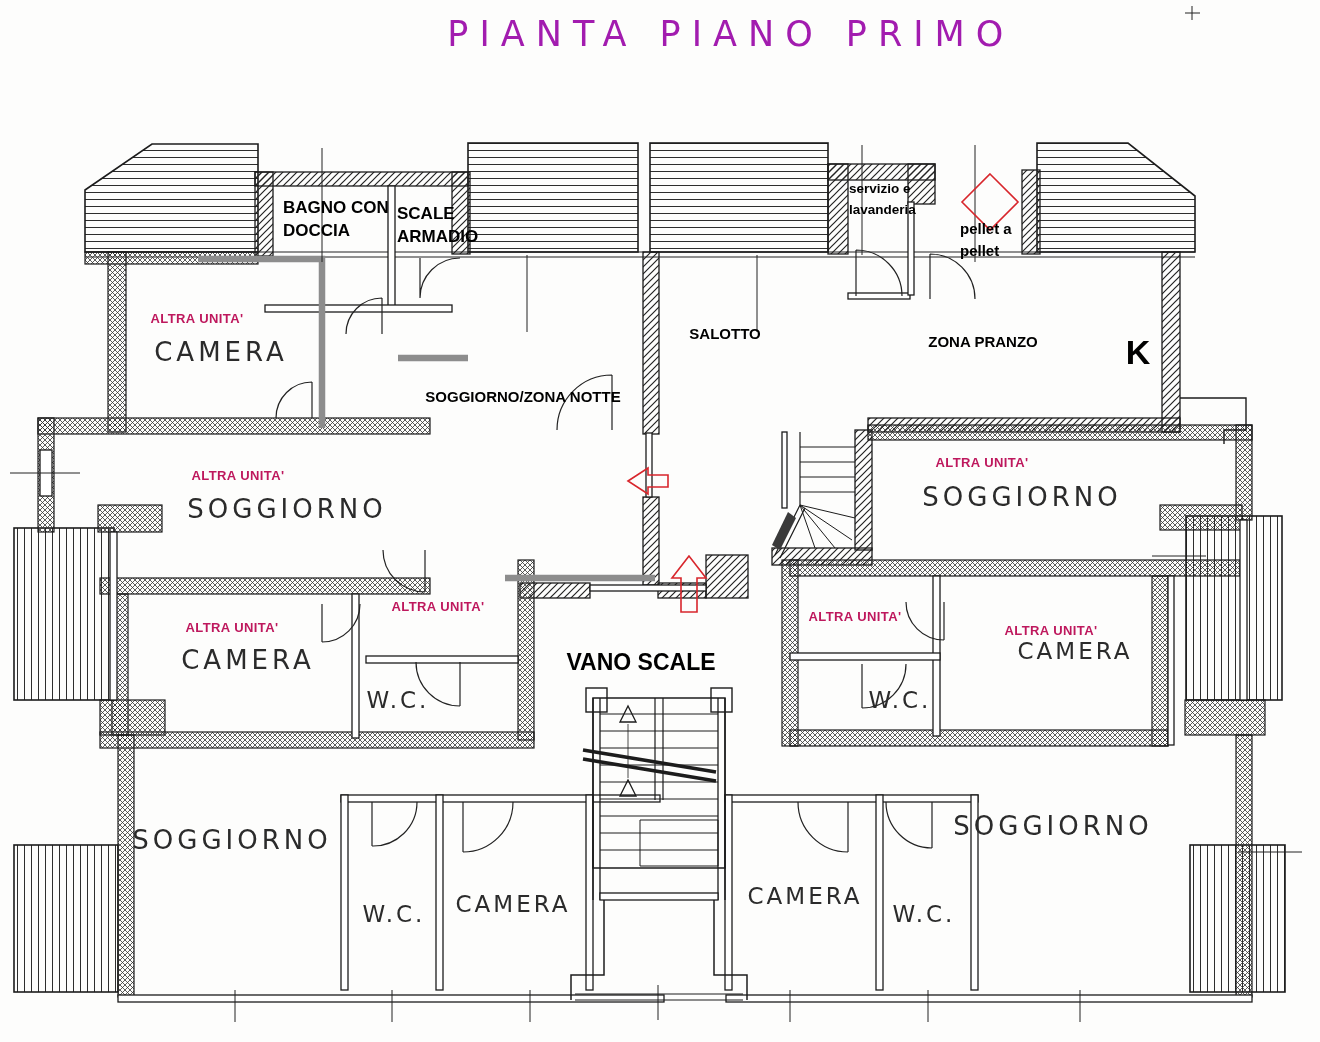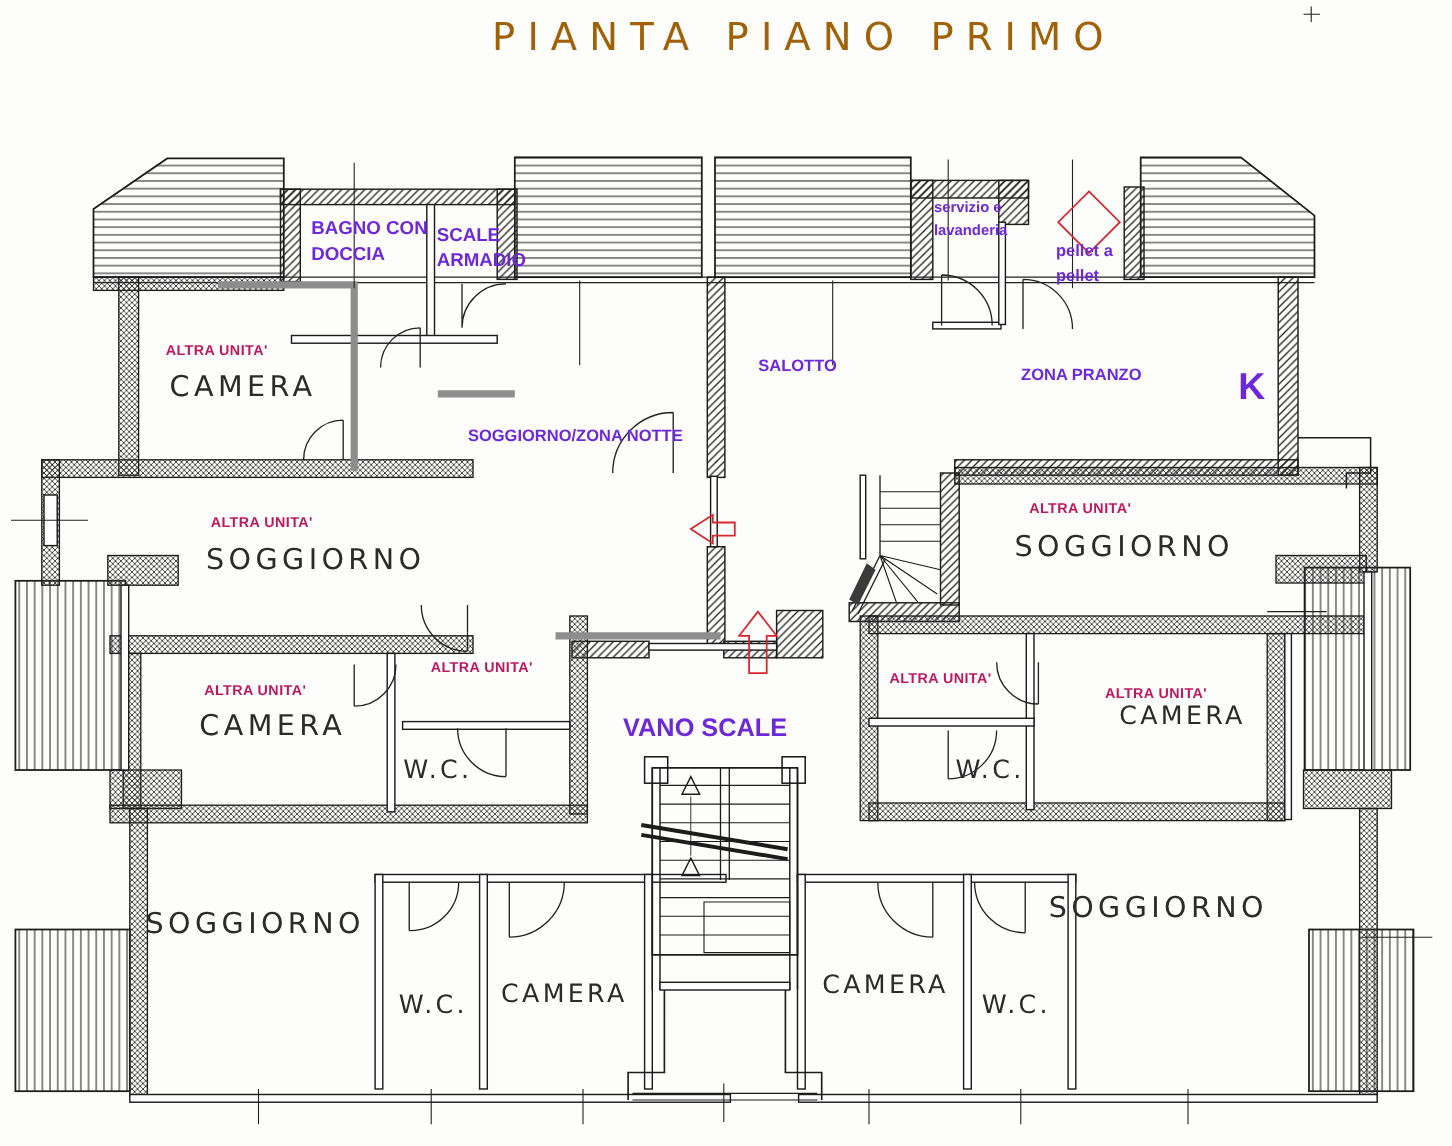--- a/index.html
+++ b/index.html
@@ -1,27 +1,27 @@
 <!DOCTYPE html>
 <html><head>
 <meta charset="utf-8">
 <style>
   html,body{margin:0;padding:0;background:#ffffff;}
   .canvas{position:relative;width:1320px;height:1042px;background:#fdfdfc;overflow:hidden;
           font-family:"Liberation Sans",sans-serif;}
   svg{position:absolute;left:0;top:0;}
   .title{position:absolute;left:50%;top:14px;transform:translateX(-1%);
          font-family:"DejaVu Sans",sans-serif;font-size:35px;letter-spacing:11px;
-         color:#a16207;white-space:nowrap;left:453px;}
+         color:#a21caf;white-space:nowrap;left:453px;}
   .lbl{position:absolute;transform:translate(-50%,-50%);white-space:nowrap;}
   .lbl-left{position:absolute;}
   .room{font-family:"DejaVu Sans",sans-serif;color:#2b2b2b;letter-spacing:4px;font-size:26px;}
   .room-m{font-family:"DejaVu Sans",sans-serif;color:#2b2b2b;letter-spacing:3px;font-size:23px;}
   .unit{font-weight:700;color:#be185d;font-size:13px;letter-spacing:.4px;}
-  .red{font-weight:700;color:#6d28d9;}
+  .red{font-weight:700;color:#000000;}
   .r17{font-size:17px;line-height:23px;}
   .r14{font-size:13.5px;line-height:21px;}
   .r15{font-size:15px;line-height:22px;}
   .r21{font-size:15px;}
   .r16{font-size:15px;}
   .r23{font-size:23px;}
   .r34{font-size:34px;}
 </style>
 </head>
 <body>

